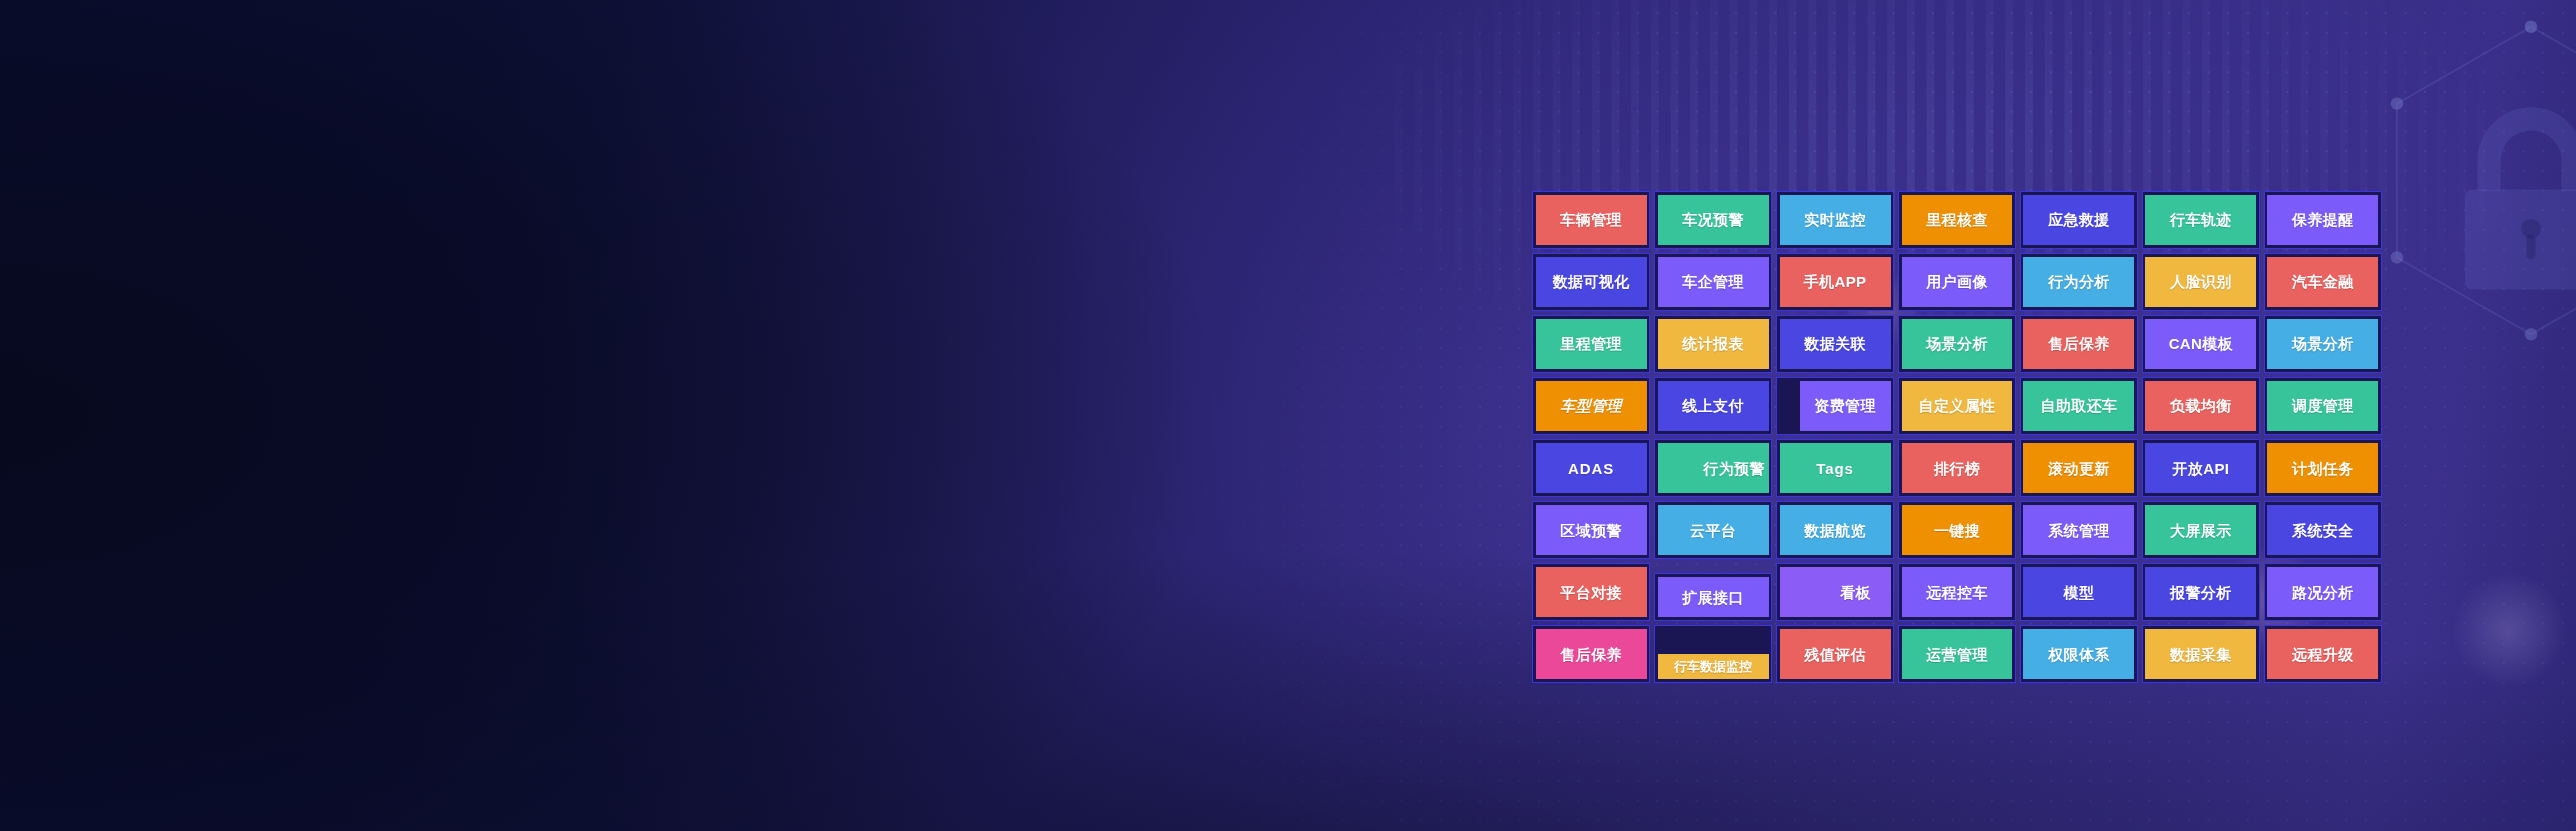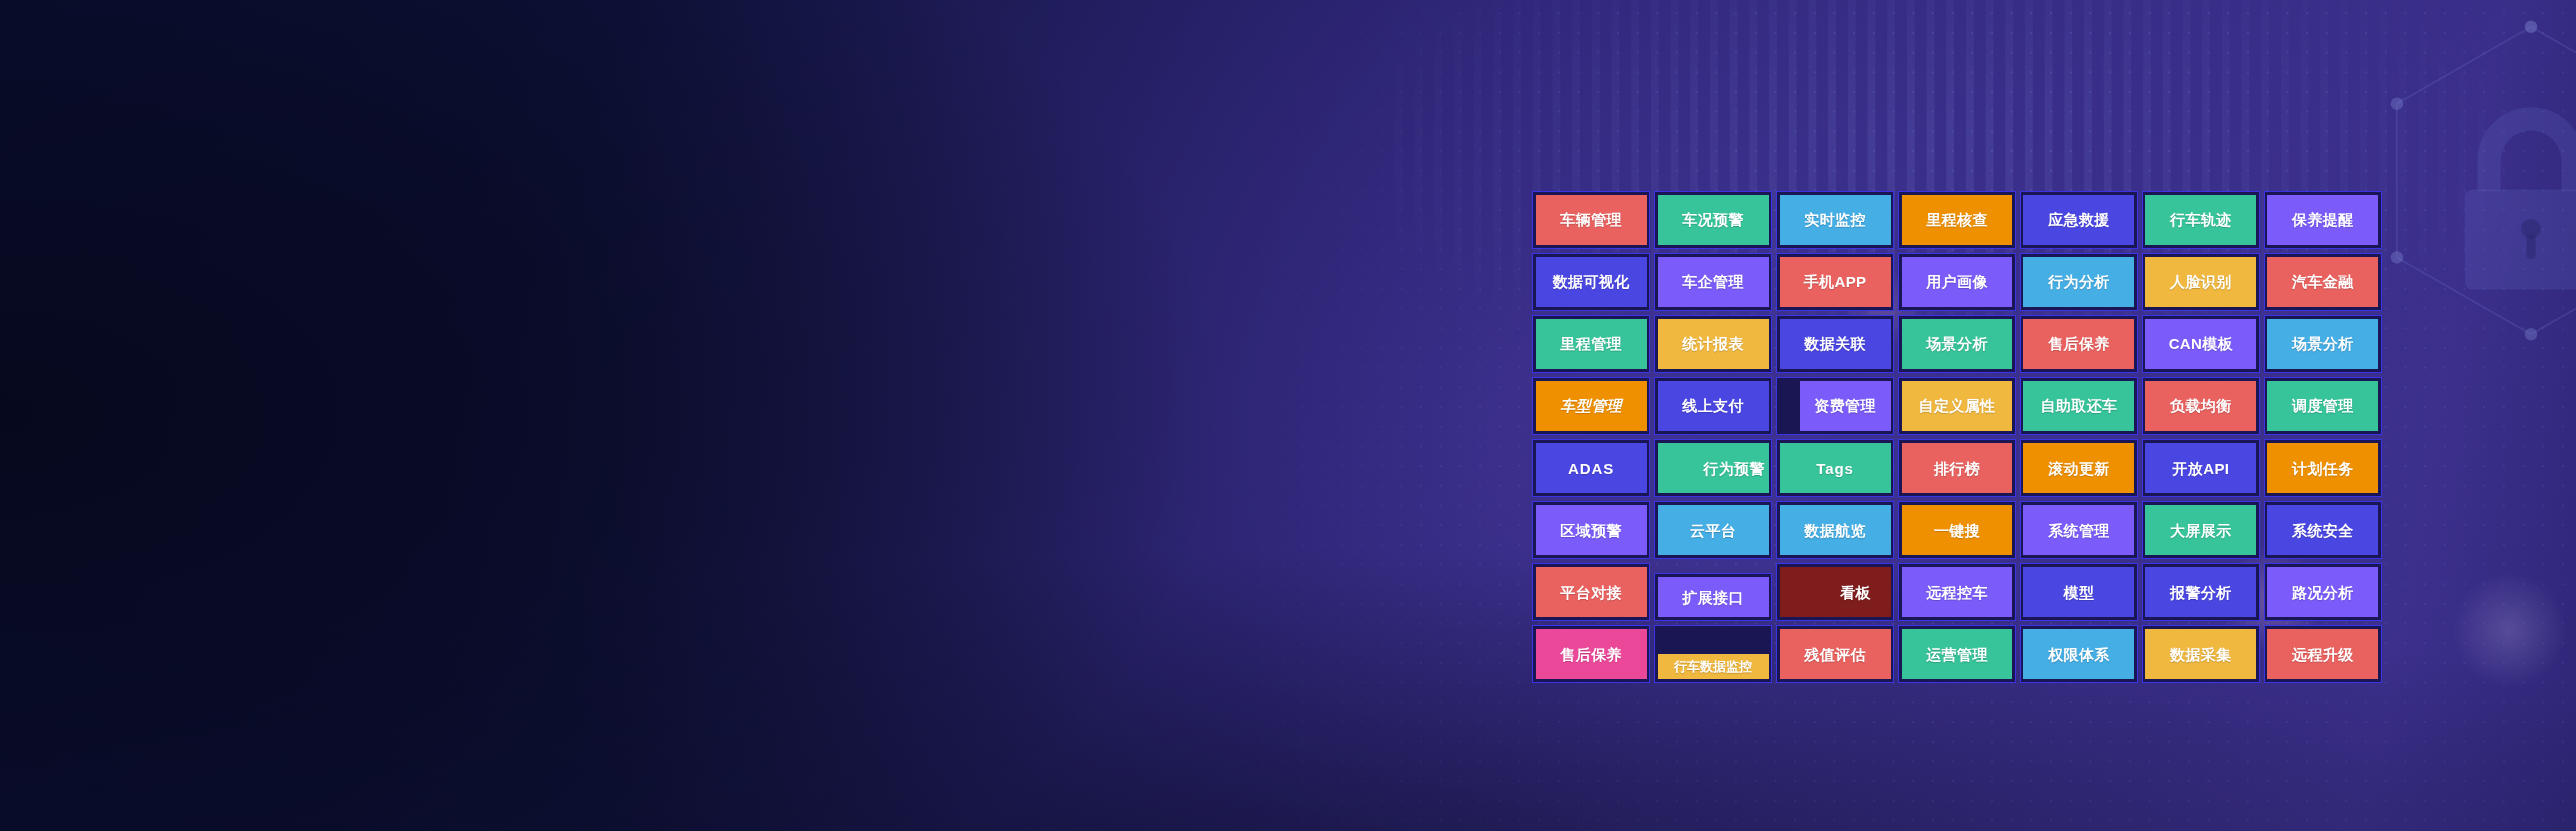--- a/index.html
+++ b/index.html
@@ -384,21 +384,21 @@
         <div class="tile-face" style="background: rgb(233, 98, 95);">
           <span class="tile-label">平台对接</span>
         </div>
       </div>
       <div class="tile" style="border-color: rgb(59, 51, 230); background: rgb(26, 22, 84); margin-top: 10px;">
         <div class="tile-face" style="background: rgb(123, 92, 250);">
           <span class="tile-label">扩展接口</span>
         </div>
       </div>
       <div class="tile" style="border-color: rgb(59, 51, 230); background: rgb(26, 22, 84);">
-        <div class="tile-face" style="background: #7f1d1d; padding-left: 41px;">
+        <div class="tile-face" style="background: #8b5cf6; padding-left: 41px;">
           <span class="tile-label">看板</span>
         </div>
       </div>
       <div class="tile" style="border-color: rgb(59, 51, 230); background: rgb(26, 22, 84);">
         <div class="tile-face" style="background: rgb(123, 92, 250);">
           <span class="tile-label">远程控车</span>
         </div>
       </div>
       <div class="tile" style="border-color: rgb(59, 51, 230); background: rgb(26, 22, 84);">
         <div class="tile-face" style="background: rgb(74, 70, 226);">

